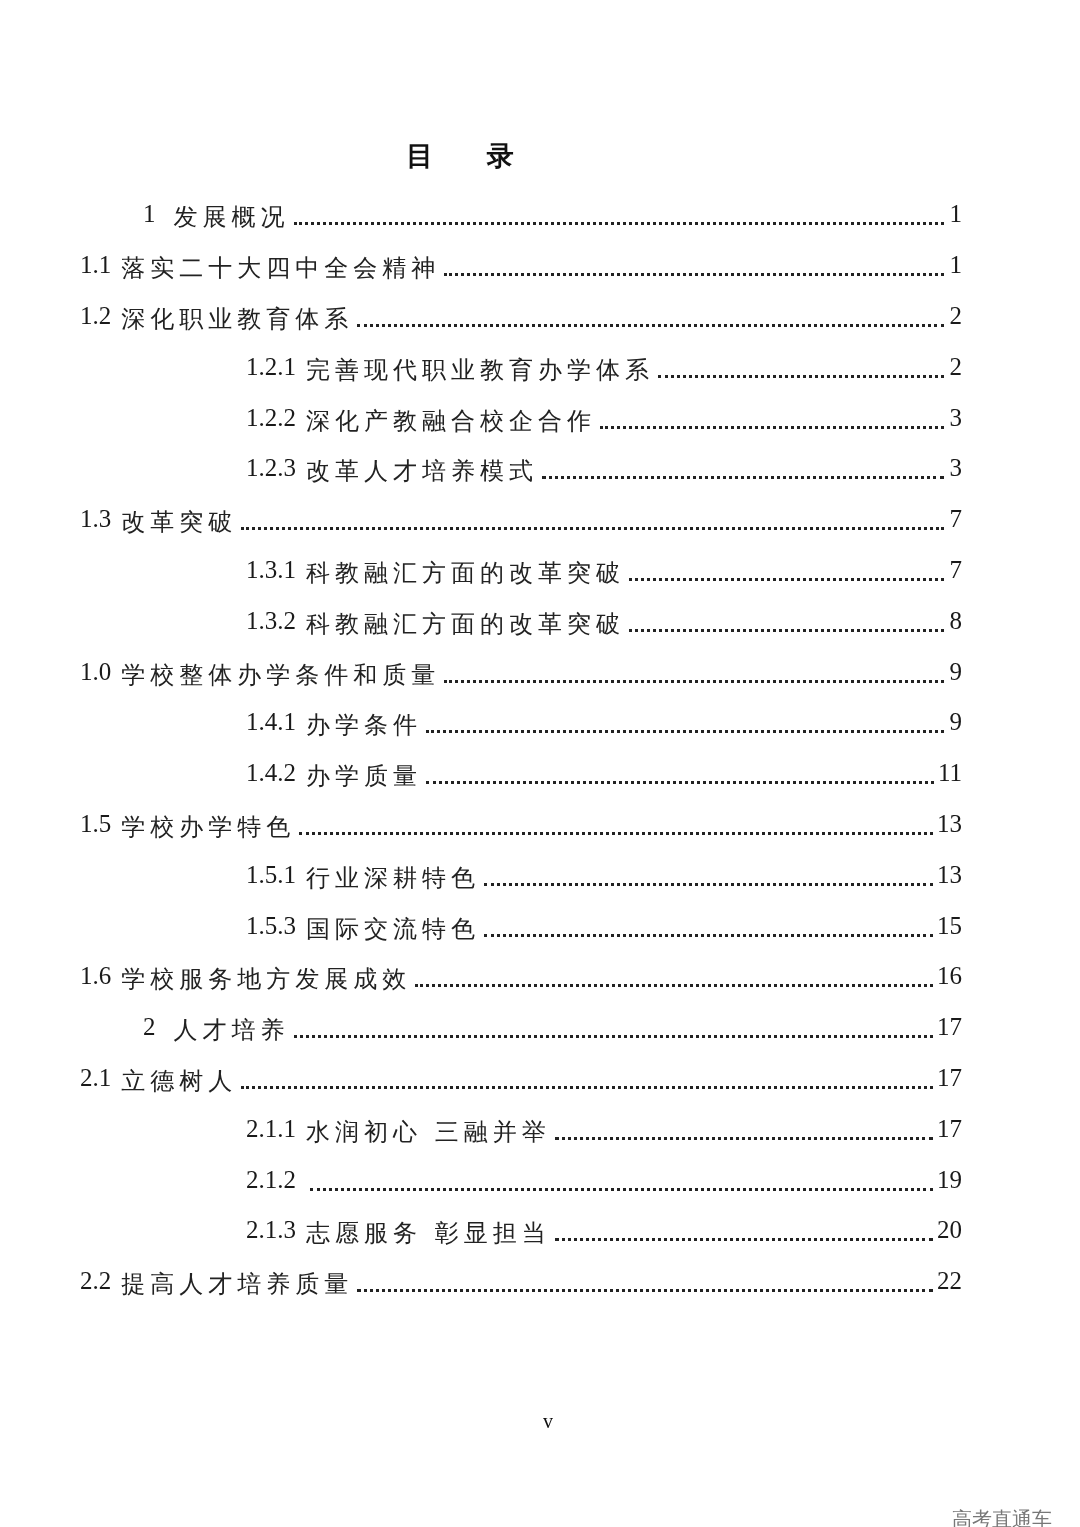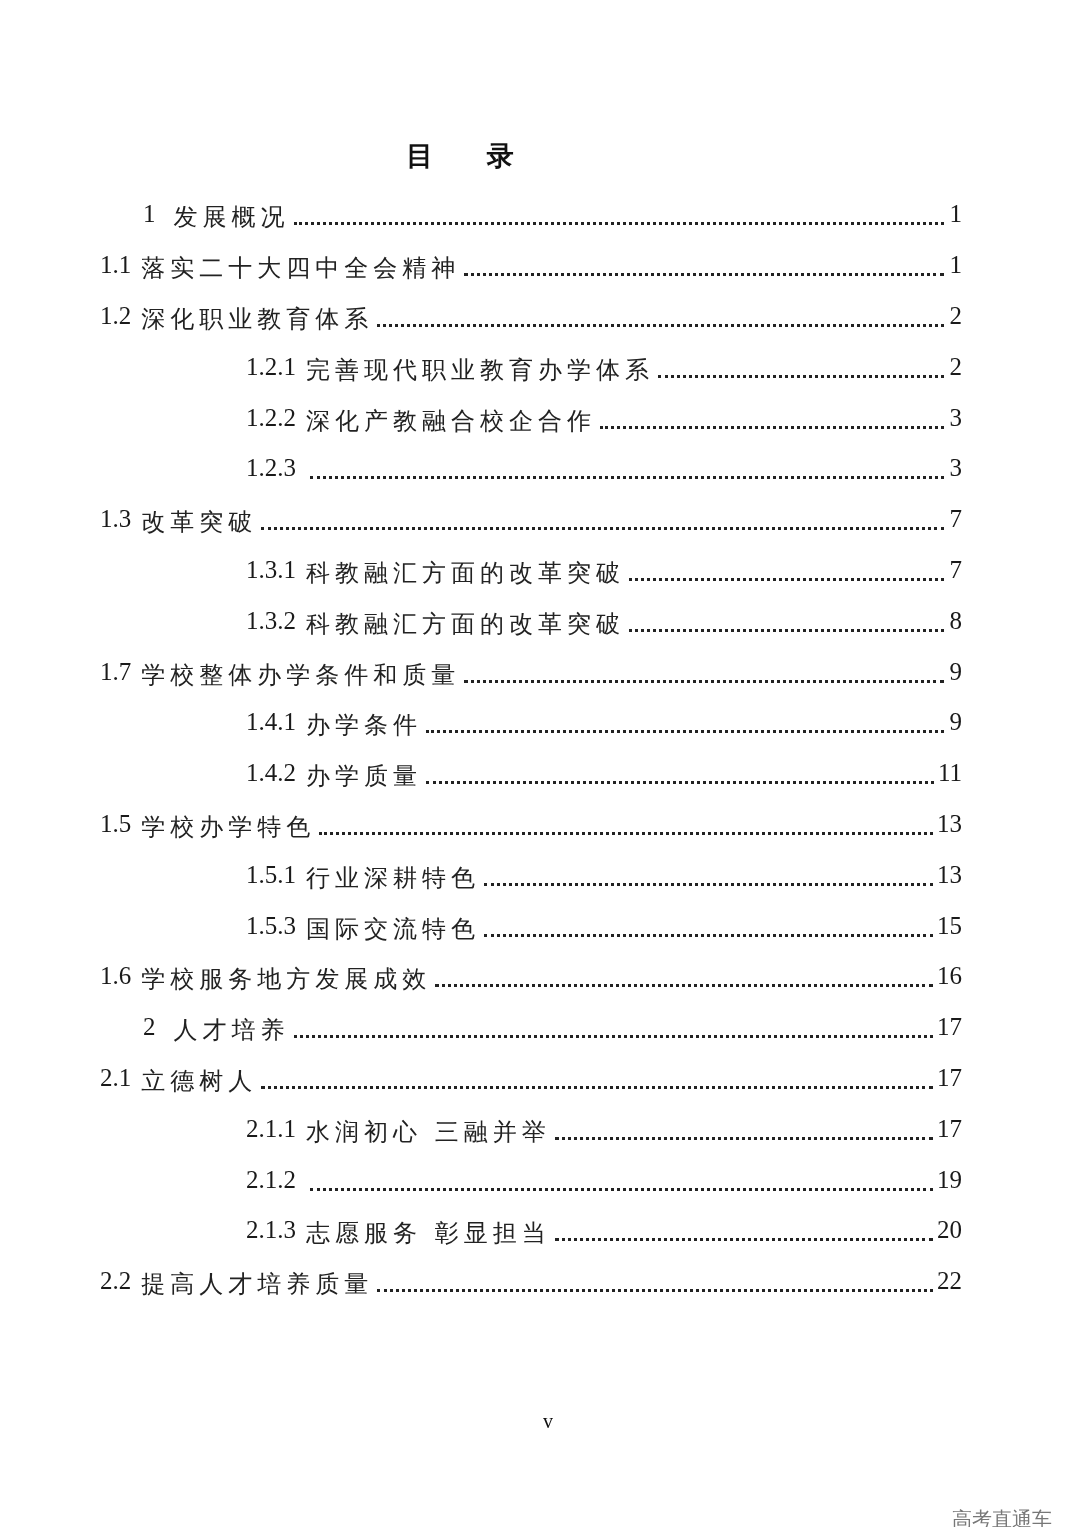--- a/index.html
+++ b/index.html
@@ -38,21 +38,21 @@
     .toc-row {
       position: relative;
       height: 50.8px;
       display: flex;
       align-items: center;
       font-size: 25px;
       box-sizing: border-box;
       padding-right: 118px;
     }
     .toc-row.level-1 { padding-left: 143px; }
-    .toc-row.level-2 { padding-left: 100px; }
+    .toc-row.level-2 { padding-left: 80px; }
     .toc-row.level-3 { padding-left: 246px; }
     .toc-num {
       white-space: nowrap;
       margin-right: 10px;
     }
     .toc-row.level-1 .toc-num { margin-right: 18px; }
     .toc-label {
       white-space: nowrap;
       letter-spacing: 5px;
       font-family: "DejaVu Sans", sans-serif;
@@ -127,20 +127,21 @@
     <span class="toc-page">2</span>
   </div>
   <div class="toc-row level-3">
     <span class="toc-num">1.2.2</span>
     <span class="toc-label">深化产教融合校企合作</span>
     <span class="toc-leader"></span>
     <span class="toc-page">3</span>
   </div>
   <div class="toc-row level-3">
     <span class="toc-num">1.2.3</span>
+    <span class="toc-label">改革人才培养模式</span>
     <span class="toc-leader"></span>
     <span class="toc-page">3</span>
   </div>
   <div class="toc-row level-2">
     <span class="toc-num">1.3</span>
     <span class="toc-label">改革突破</span>
     <span class="toc-leader"></span>
     <span class="toc-page">7</span>
   </div>
   <div class="toc-row level-3">
@@ -149,21 +150,21 @@
     <span class="toc-leader"></span>
     <span class="toc-page">7</span>
   </div>
   <div class="toc-row level-3">
     <span class="toc-num">1.3.2</span>
     <span class="toc-label">科教融汇方面的改革突破</span>
     <span class="toc-leader"></span>
     <span class="toc-page">8</span>
   </div>
   <div class="toc-row level-2">
-    <span class="toc-num">1.7</span>
+    <span class="toc-num">1.0</span>
     <span class="toc-label">学校整体办学条件和质量</span>
     <span class="toc-leader"></span>
     <span class="toc-page">9</span>
   </div>
   <div class="toc-row level-3">
     <span class="toc-num">1.4.1</span>
     <span class="toc-label">办学条件</span>
     <span class="toc-leader"></span>
     <span class="toc-page">9</span>
   </div>

